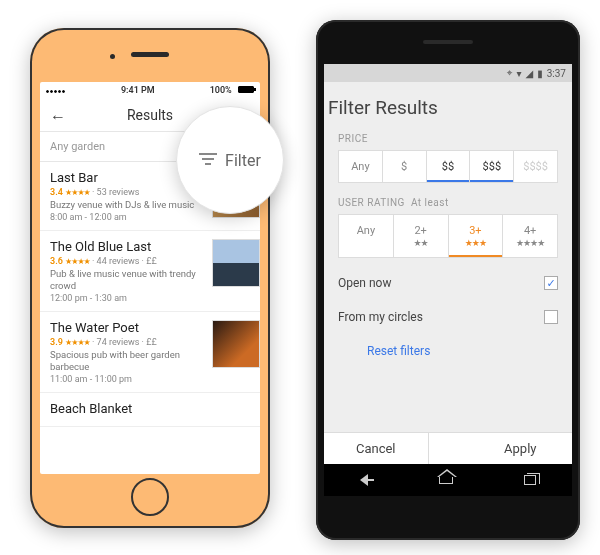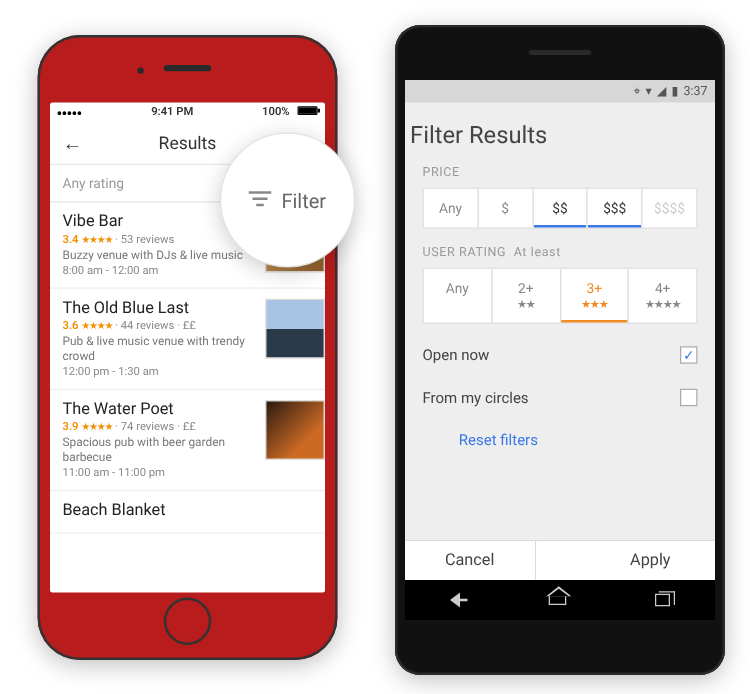--- a/index.html
+++ b/index.html
@@ -11,21 +11,21 @@
     position: relative;
   }
 
   
   .iphone {
     position: absolute;
     left: 30px;
     top: 28px;
     width: 240px;
     height: 500px;
-    background: #b91c1c;
+    background: #fdba74;
     border-radius: 34px;
     padding: 54px 10px;
     box-shadow: inset 0 0 0 2px #333, 0 4px 20px rgba(0,0,0,.25);
   }
   .iphone::before { 
     content: "";
     position: absolute;
     top: 24px; left: 50%;
     width: 38px; height: 5px;
     background: #2a2a2a;
@@ -429,29 +429,29 @@
         <span class="battery"><i></i></span>
       </span>
     </div>
 
     <div class="ios-header">
       <span class="back">←</span>
       <span class="title">Results</span>
     </div>
 
     <div class="ios-filterbar">
-      <span>Any rating</span>
+      <span>Any garden</span>
       <span class="spacer"></span>
     </div>
 
     <div class="ios-list">
 
       <div class="ios-item">
         <div class="info">
-          <div class="name">Vibe Bar</div>
+          <div class="name">Last Bar</div>
           <div class="meta">
             <span class="rating">3.4</span>
             <span class="stars">★★★★</span>
             · <span>53 reviews</span>
           </div>
           <div class="desc">Buzzy venue with DJs &amp; live music</div>
           <div class="hours">8:00 am - 12:00 am</div>
         </div>
         <div class="thumb t1"></div>
       </div>

